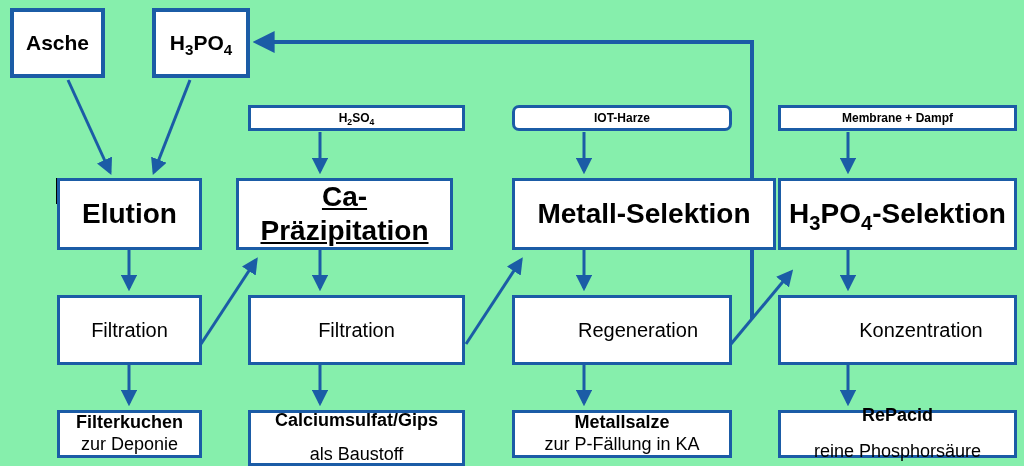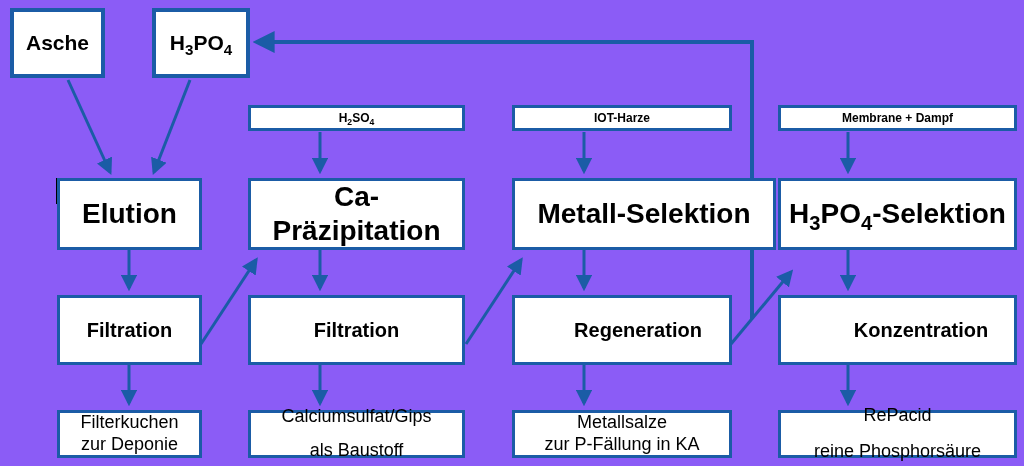--- a/index.html
+++ b/index.html
@@ -1,69 +1,69 @@
 <!DOCTYPE html>
 <html><head>
 <meta charset="utf-8">
 <style>
   html,body{margin:0;padding:0;background:#fff;}
   .canvas{
     position:relative;
     width:1024px;height:466px;
-    background:#8b5cf6;
+    background:#86efac;
     font-family:"Liberation Sans", sans-serif;
     color:#000;
     overflow:hidden;
   }
   .box{
     position:absolute;
     box-sizing:border-box;
     background:#ffffff;
     border:3px solid #1B5CA6;
     display:flex;
     flex-direction:column;
     align-items:center;
     justify-content:center;
     text-align:center;
     line-height:1.2;
   }
   .box.thick{border-width:4px;}
   .fs-top{font-size:21px;font-weight:bold;}
   .fs-label{font-size:12px;font-weight:bold;}
   .fs-proc{font-size:28px;font-weight:bold;}
-  .fs-plain{font-size:20px;font-weight:bold;}
+  .fs-plain{font-size:20px;font-weight:normal;}
   .fs-result{font-size:18px;}
-  .fs-result .line1{font-weight:normal;}
+  .fs-result .line1{font-weight:bold;}
   .fs-result .line2{font-weight:normal;}
   sub{font-size:0.72em;line-height:0;}
   svg.connectors{
     position:absolute;left:0;top:0;width:1024px;height:466px;
     pointer-events:none;
   }
   .cursor-tick{
     position:absolute;left:56px;top:178px;width:3px;height:26px;
     background:#000;
   }
 
   
   #n-asche        {left:10px;  top:8px;   width:95px;  height:70px;}
   #n-h3po4        {left:152px; top:8px;   width:98px;  height:70px;}
   #n-h2so4        {left:248px; top:105px; width:217px; height:26px;}
-  #n-iot          {left:512px; top:105px; width:220px; height:26px;}
+  #n-iot          {left:512px; top:105px; width:220px; height:26px;border-radius:7px;}
   #n-membrane     {left:778px; top:105px; width:239px; height:26px;}
   #n-elution      {left:57px;  top:178px; width:145px; height:72px;}
-  #n-ca           {left:248px; top:178px; width:217px; height:72px;}
+  #n-ca           {left:236px; top:178px; width:217px; height:72px;text-decoration:underline;}
   #n-metall       {left:512px; top:178px; width:264px; height:72px;}
   #n-h3po4sel     {left:778px; top:178px; width:239px; height:72px;}
   #n-filtration1  {left:57px;  top:295px; width:145px; height:70px;}
   #n-filtration2  {left:248px; top:295px; width:217px; height:70px;}
   #n-regeneration {left:512px; top:295px; width:220px; height:70px;padding-left:32px;}
   #n-konzentration{left:778px; top:295px; width:239px; height:70px;padding-left:47px;}
   #n-filterkuchen {left:57px;  top:410px; width:145px; height:48px;}
-  #n-calciumsulfat{left:248px; top:410px; width:217px; height:48px;gap:12px;}
+  #n-calciumsulfat{left:248px; top:410px; width:217px; height:56px;gap:12px;}
   #n-metallsalze  {left:512px; top:410px; width:220px; height:48px;}
   #n-repacid      {left:778px; top:410px; width:239px; height:48px;gap:14px;}
 </style>
 </head>
 <body>
 
 <div class="canvas">
 
   <svg class="connectors" viewBox="0 0 1024 466" xmlns="http://www.w3.org/2000/svg">
     <defs>

